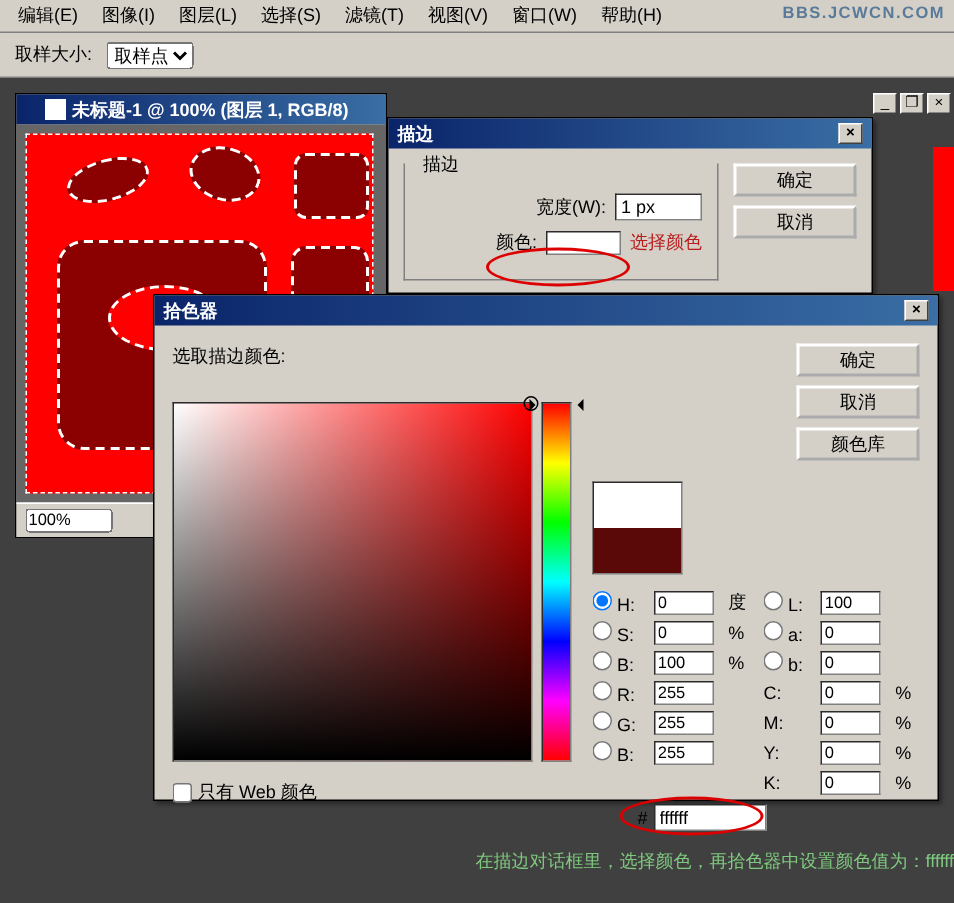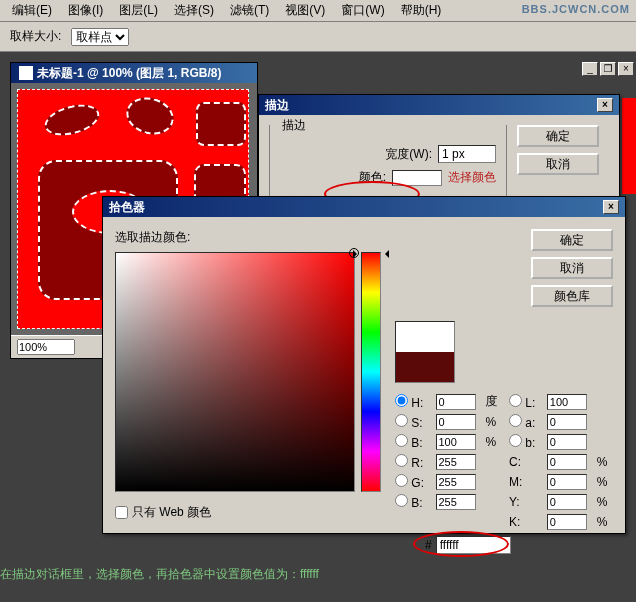--- a/index.html
+++ b/index.html
@@ -7,21 +7,21 @@
 
 .menubar { background: #d4d0c8; height: 22px; display: flex; align-items: center; padding: 0 4px; border-bottom: 1px solid #808080; }
 .menubar span { padding: 3px 8px; cursor: default; }
 
 .toolbar { background: #d4d0c8; height: 30px; display: flex; align-items: center; padding: 0 10px; gap: 10px; border-bottom: 1px solid #808080; }
 .toolbar select { font-size: 12px; }
 
 .watermark { position: absolute; top: 3px; right: 6px; color: #5a7a9a; font-size: 11px; font-weight: bold; letter-spacing: 1px; }
 
 .doc-window { position: absolute; top: 62px; left: 10px; width: 248px; background: #d4d0c8; border: 1px solid #000; }
-.titlebar { background: linear-gradient(to right, #0a246a, #3a6ea5); color: #fff; height: 20px; display: flex; align-items: center; padding: 0 8px; font-weight: bold; }
+.titlebar { background: linear-gradient(to right, #0a246a, #3a6ea5); color: #fff; height: 20px; display: flex; align-items: center; padding: 0 19px; font-weight: bold; }
 .titlebar .icon { width: 14px; height: 14px; background: #fff; margin-right: 4px; display: inline-block; }
 .titlebar .spacer { flex: 1; }
 
 .canvas-area { background: #666; padding: 6px; }
 .canvas { background: #ff0000; width: 232px; height: 240px; position: relative; border: 1px dashed #fff; }
 .shape { position: absolute; background: #8b0000; border: 2px dashed #fff; }
 .s1 { top: 16px; left: 26px; width: 56px; height: 28px; border-radius: 50%; transform: rotate(-15deg); }
 .s2 { top: 8px; left: 108px; width: 48px; height: 36px; border-radius: 50%; transform: rotate(15deg); }
 .s3 { top: 12px; left: 178px; width: 50px; height: 44px; border-radius: 8px; }
 .s4 { top: 70px; left: 20px; width: 140px; height: 140px; border-radius: 18px; }
@@ -29,37 +29,37 @@
 .s5 { top: 74px; left: 176px; width: 52px; height: 60px; border-radius: 10px; }
 .s6 { top: 150px; left: 176px; width: 50px; height: 56px; border-radius: 10px; }
 .status { background: #d4d0c8; border-top: 1px solid #fff; padding: 3px 6px; display: flex; gap: 10px; }
 .status input { width: 58px; font-size: 11px; }
 
 .dialog { position: absolute; background: #d4d0c8; border: 1px solid #000; box-shadow: 2px 2px 3px rgba(0,0,0,0.4); }
 .dlg-title { background: linear-gradient(to right, #0a246a, #3a6ea5); color: #fff; height: 20px; display: flex; align-items: center; padding: 0 6px; font-weight: bold; }
 .dlg-title .spacer { flex: 1; }
 .dlg-title .winbtn { width: 16px; height: 14px; background: #d4d0c8; border: 1px solid #fff; border-right-color: #404040; border-bottom-color: #404040; text-align: center; line-height: 12px; color: #000; font-size: 10px; cursor: pointer; }
 
-.stroke-dlg { top: 94px; left: 258px; width: 362px; height: 118px; }
+.stroke-dlg { top: 78px; left: 258px; width: 324px; height: 118px; }
 .stroke-body { padding: 10px; display: flex; gap: 10px; }
 .stroke-group { border: 1px solid #808080; border-top: none; padding: 14px 10px 10px; width: 238px; position: relative; }
 .stroke-group::before { content: attr(data-legend); position: absolute; top: -8px; left: 8px; background: #d4d0c8; padding: 0 4px; }
 .stroke-row { display: flex; align-items: center; gap: 6px; margin: 6px 0; justify-content: flex-end; }
 .stroke-row input[type=text] { width: 58px; border: 1px inset #808080; padding: 1px 3px; }
 .color-swatch { width: 50px; height: 16px; background: #fff; border: 1px inset #808080; display: inline-block; }
 .select-color { color: #b91c1c; }
 .ellipse-mark { position: absolute; border: 2px solid #d00; border-radius: 50%; pointer-events: none; }
 .mark-swatch { top: 56px; left: 54px; width: 96px; height: 26px; }
 
 .btn { width: 82px; height: 22px; background: #d4d0c8; border: 2px outset #fff; cursor: pointer; margin-bottom: 6px; display: block; }
 
 .picker-dlg { top: 196px; left: 102px; width: 524px; height: 338px; }
 .picker-body { padding: 12px; display: flex; gap: 10px; }
 .picker-left { display: flex; flex-direction: column; }
-.picker-label { margin-bottom: 6px; }
+.picker-label { margin-bottom: 22px; }
 .picker-main { display: flex; gap: 6px; }
 .sv-box { width: 240px; height: 240px; background: linear-gradient(to top, #000, transparent), linear-gradient(to right, #fff, #f00); border: 1px inset #808080; position: relative; }
 .sv-cursor { position: absolute; top: -5px; right: -5px; width: 10px; height: 10px; border: 1px solid #000; border-radius: 50%; }
 .hue-bar { width: 20px; height: 240px; background: linear-gradient(to bottom, #f00, #ff0, #0f0, #0ff, #00f, #f0f, #f00); border: 1px inset #808080; position: relative; }
 .hue-slider { position: absolute; top: -3px; left: -5px; right: -5px; height: 6px; }
 .hue-slider::before, .hue-slider::after { content: ""; position: absolute; top: 0; border: 4px solid transparent; }
 .hue-slider::before { left: -4px; border-left-color: #000; }
 .hue-slider::after { right: -4px; border-right-color: #000; }
 
 .picker-right { flex: 1; display: flex; flex-direction: column; }
@@ -76,21 +76,21 @@
 .hex-row input { width: 75px; border: 1px inset #808080; padding: 1px 3px; }
 .mark-hex { top: -5px; left: -12px; width: 96px; height: 26px; }
 
 .webonly { margin-top: 12px; display: flex; align-items: center; gap: 4px; }
 
 .topright-btns { position: absolute; top: 62px; right: 2px; display: flex; }
 .topright-btns .winbtn { width: 16px; height: 14px; background: #d4d0c8; border: 1px solid #fff; border-right-color: #404040; border-bottom-color: #404040; margin-left: 2px; text-align: center; line-height: 12px; color: #000; font-size: 10px; cursor: pointer; }
 
 .red-strip { position: absolute; top: 98px; right: 0; width: 14px; height: 96px; background: #ff0000; }
 
-.caption { position: absolute; bottom: 18px; left: 0; right: 0; text-align: left; color: #7fc97f; line-height: 1.6; }
+.caption { position: absolute; bottom: 18px; left: 0; right: 0; text-align: right; color: #7fc97f; line-height: 1.6; }
 </style>
 </head>
 <body>
 
 <div class="watermark">BBS.JCWCN.COM</div>
 
 <div class="menubar">
   <span>编辑(E)</span>
   <span>图像(I)</span>
   <span>图层(L)</span>

